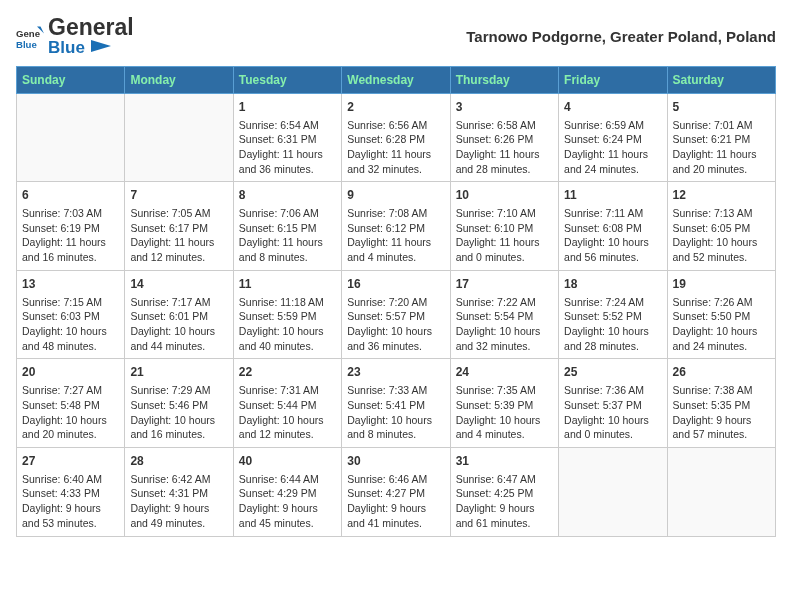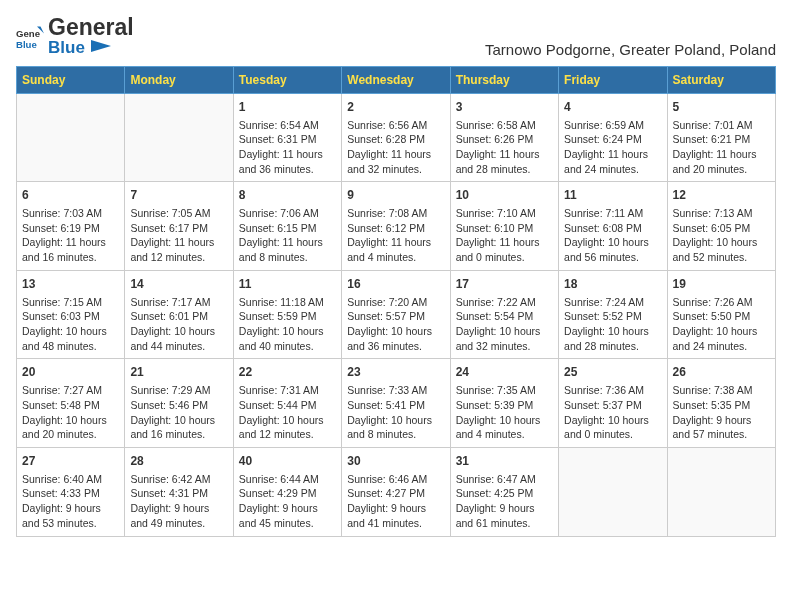--- a/index.html
+++ b/index.html
@@ -6,21 +6,21 @@
     body {
       font-family: Arial, sans-serif;
       background: #fff;
       width: 792px;
       min-height: 612px;
       padding: 16px;
     }
     .header {
       display: flex;
       justify-content: space-between;
-      align-items: flex-end;
+      align-items: center;
       margin-bottom: 8px;
     }
     .logo {
       display: flex;
       align-items: center;
       gap: 4px;
     }
     .logo-icon {
       width: 28px;
       height: 28px;
@@ -29,30 +29,30 @@
       text-align: right;
     }
     .month-title {
       font-size: 36px;
       font-weight: bold;
       color: #333;
     }
     .location-title {
       font-size: 15px;
       color: #333;
-      font-weight: normal;
+      font-weight: bold;
     }
     table {
       width: 100%;
       border-collapse: collapse;
       font-size: 11px;
     }
     thead tr th {
       background-color: #2e6da4;
-      color: #fde047;
+      color: #86efac;
       text-align: left;
       padding: 6px 5px;
       font-size: 12px;
       font-weight: bold;
       border: 1px solid #5a9fd4;
     }
     tbody tr td {
       border: 1px solid #ccc;
       padding: 5px 5px;
       vertical-align: top;

